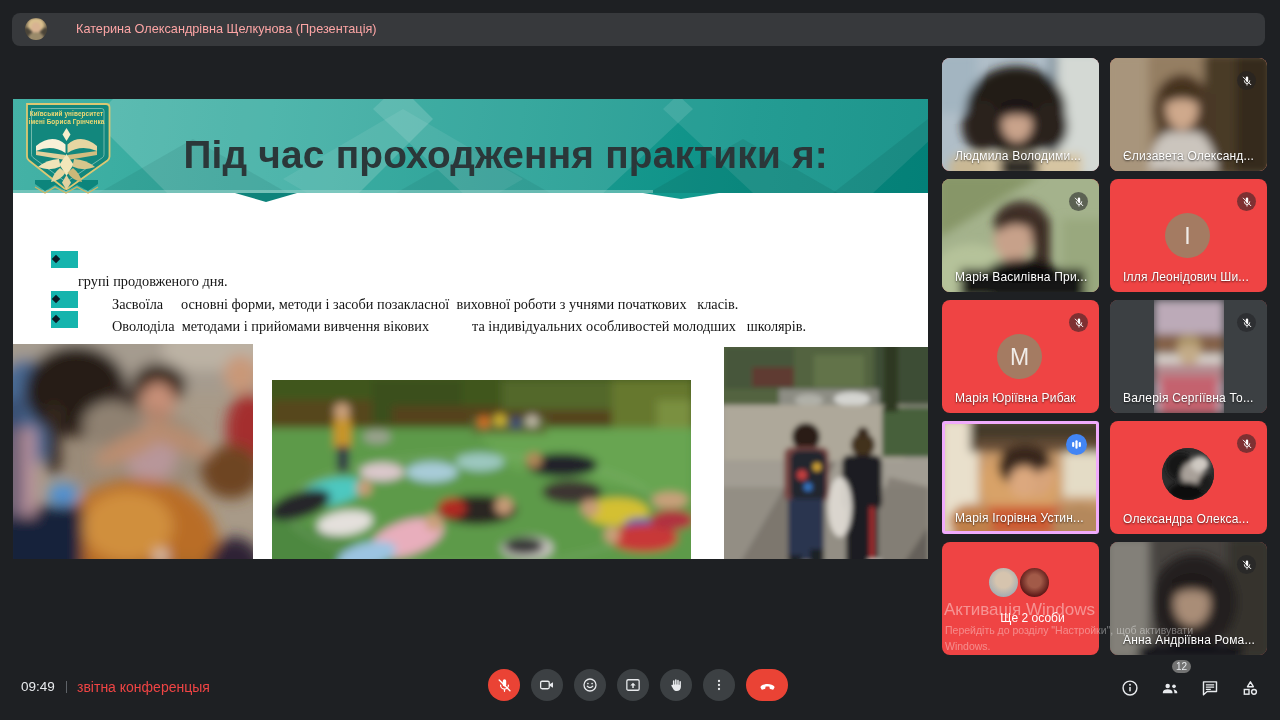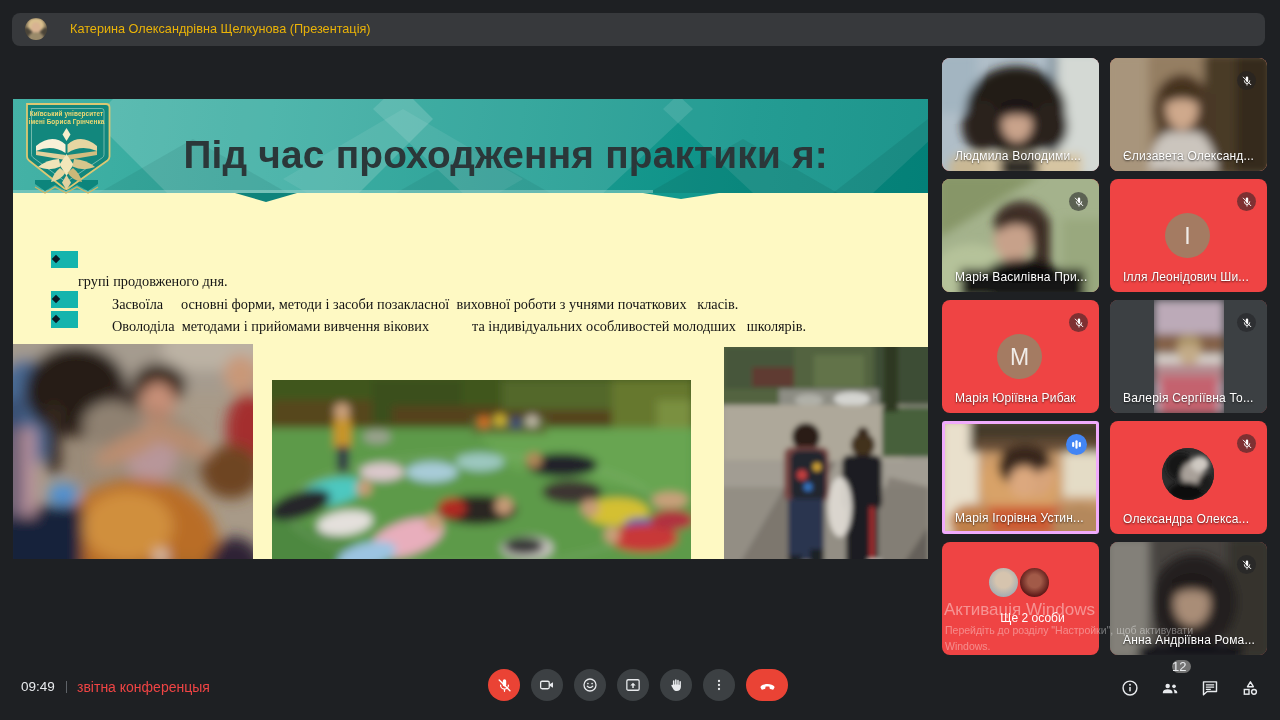--- a/index.html
+++ b/index.html
@@ -25,23 +25,23 @@
         </filter>
       </defs>
 <rect width="22" height="22" fill="#4a4438"></rect>
 <g filter="url(#fav)">
         <rect x="0" y="0" width="22" height="10" fill="#8a7a5e"></rect>
 <ellipse cx="11" cy="7" rx="8" ry="7" fill="#d9c08e"></ellipse>
 <ellipse cx="11" cy="10" rx="5" ry="6" fill="#d8b392"></ellipse>
 <ellipse cx="11" cy="20" rx="8" ry="6" fill="#9a8a6a"></ellipse>
       </g>
     </svg></div>
-<div class="abs" style="left:70px;top:22px;font-size:12.7px;color:#eab308">Катерина Олександрівна Щелкунова (Презентація)</div>
-
-<div class="abs" id="slide" style="left:13px;top:99px;width:915px;height:460px;background:#fef9c3;overflow:hidden">
+<div class="abs" style="left:76px;top:22px;font-size:12.7px;color:#fca5a5">Катерина Олександрівна Щелкунова (Презентація)</div>
+
+<div class="abs" id="slide" style="left:13px;top:99px;width:915px;height:460px;background:#ffffff;overflow:hidden">
 
   <div class="abs" id="band" style="left:0;top:0;width:915px;height:94px;background:linear-gradient(97deg,#45b2a6 0%,#2fa89c 28%,#1d9c91 55%,#0c9187 80%,#048a80 100%)">
     <svg width="915" height="94" style="position:absolute;left:0;top:0">
       <polygon points="250,-150 420,20 250,190 80,20" fill="#ffffff" opacity="0.16"></polygon>
       <polygon points="520,-140 680,10 520,160 360,10" fill="#ffffff" opacity="0.12"></polygon>
       <polygon points="800,-130 950,10 800,150 650,10" fill="#ffffff" opacity="0.10"></polygon>
       <polygon points="390,10 510,80 390,150 270,80" fill="#ffffff" opacity="0.08"></polygon>
       <polygon points="180,40 320,120 180,200 40,120" fill="#003b35" opacity="0.09"></polygon>
       <polygon points="460,50 600,130 460,210 320,130" fill="#00332e" opacity="0.08"></polygon>
       <polygon points="730,40 870,120 730,200 590,120" fill="#00332e" opacity="0.11"></polygon>
@@ -536,16 +536,16 @@
   <svg width="20" height="20" viewBox="0 0 24 24">
       <path d="M4.2 4.6h15.6v11.6H8.6L4.2 20z" fill="none" stroke="#e8eaed" stroke-width="1.7" stroke-linejoin="round"></path>
       <path d="M7 8.2h10M7 10.9h10M7 13.6h6" stroke="#e8eaed" stroke-width="1.6"></path>
     </svg></div>
 <div class="abs" id="iact" style="left:1240px;top:678px;width:20px;height:20px">
   <svg width="20" height="20" viewBox="0 0 24 24">
       <path d="M12.5 4.6l3.5 5.8h-7z" fill="none" stroke="#e8eaed" stroke-width="1.7" stroke-linejoin="round"></path>
       <rect x="5.2" y="13.8" width="5.6" height="5.6" fill="none" stroke="#e8eaed" stroke-width="1.7"></rect>
       <circle cx="16.8" cy="16.6" r="2.9" fill="none" stroke="#e8eaed" stroke-width="1.7"></circle>
     </svg></div>
-<div class="abs" style="left:1172px;top:660px;width:19px;height:13px;border-radius:6.5px;background:#737373;font-size:13px;line-height:13px;color:#e8eaed">12</div>
+<div class="abs" style="left:1172px;top:660px;width:19px;height:13px;border-radius:6.5px;background:#737373;text-align:center;font-size:10px;line-height:13px;color:#e8eaed">12</div>
 
 <div class="abs" style="left:944px;top:600px;font-size:17px;color:rgba(255,255,255,.42)">Активація Windows</div>
 <div class="abs" style="left:945px;top:622px;font-size:10.5px;color:rgba(255,255,255,.38);line-height:16px">Перейдіть до розділу "Настройки", щоб активувати<br>Windows.</div>
 
 </body></html>

